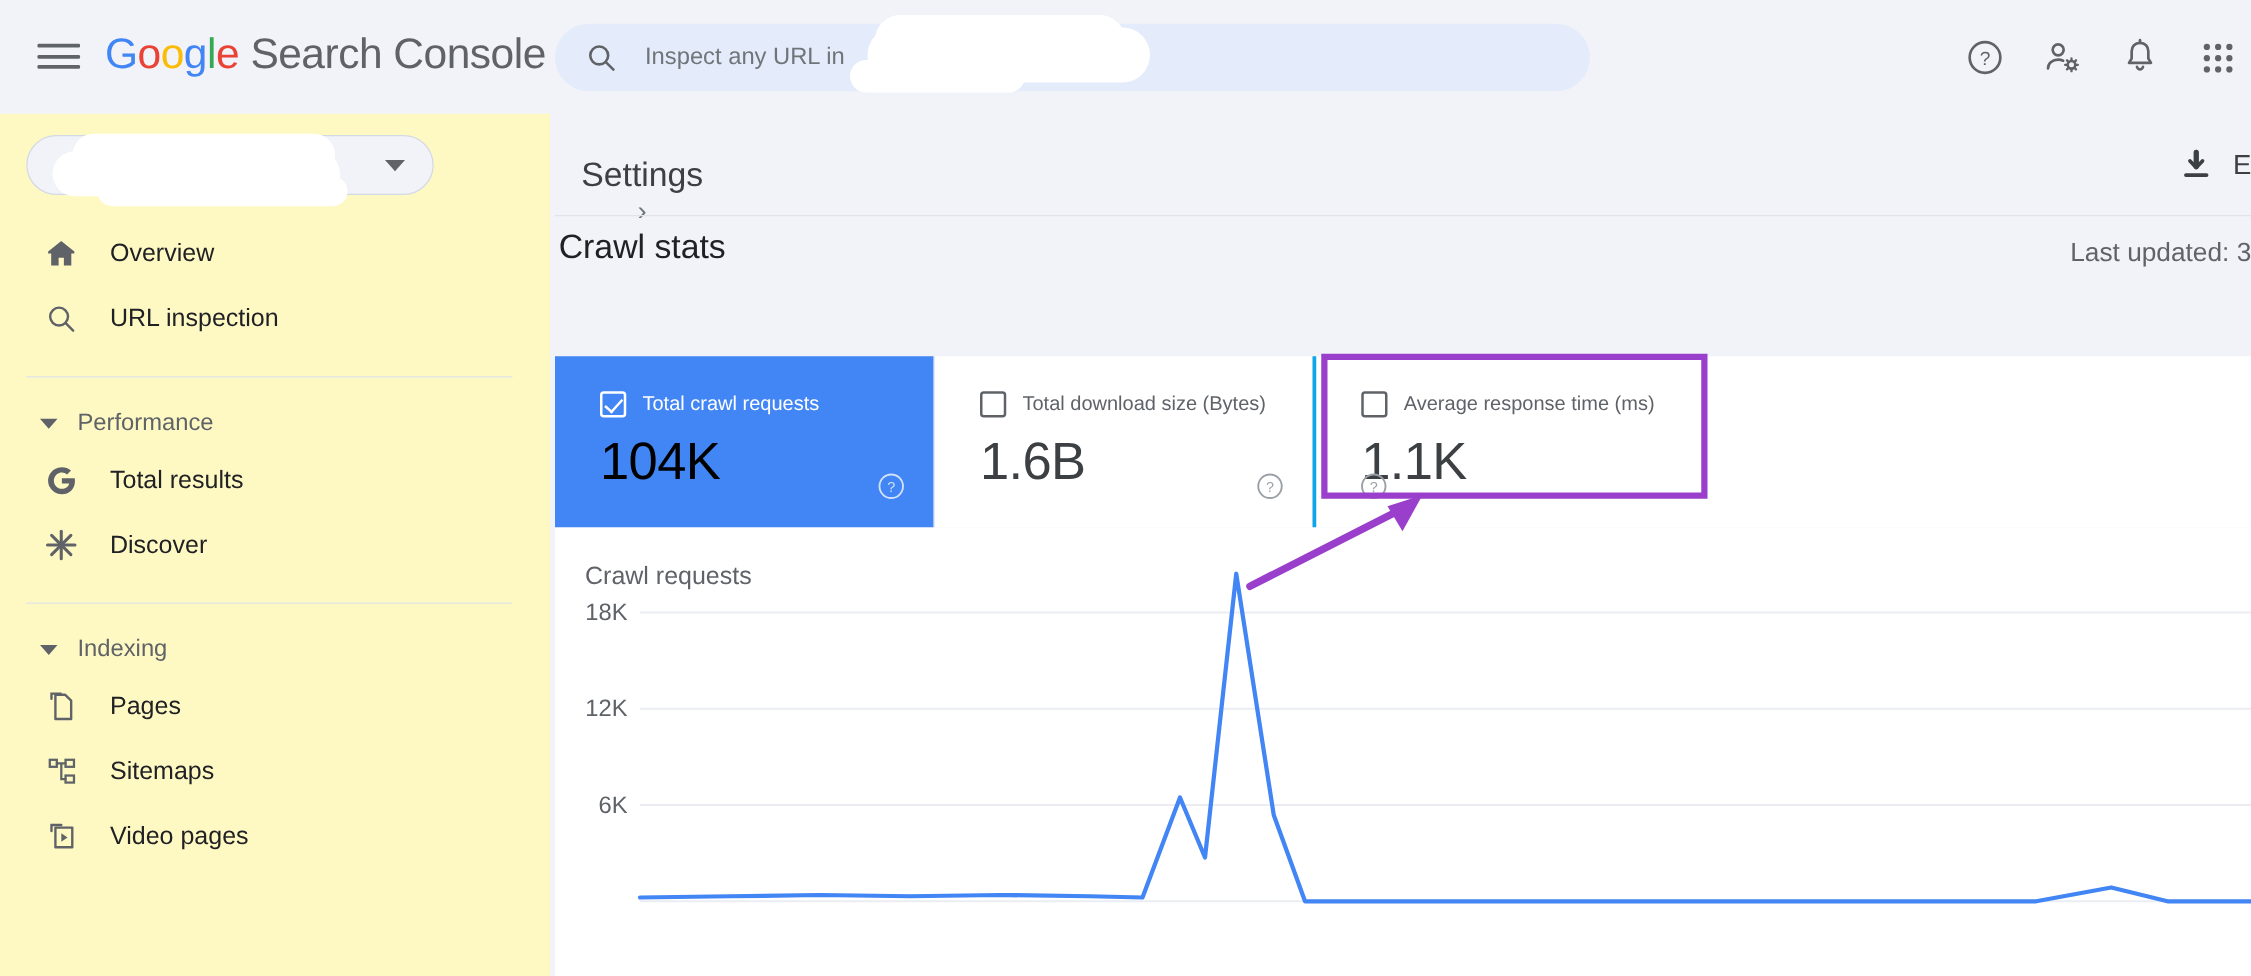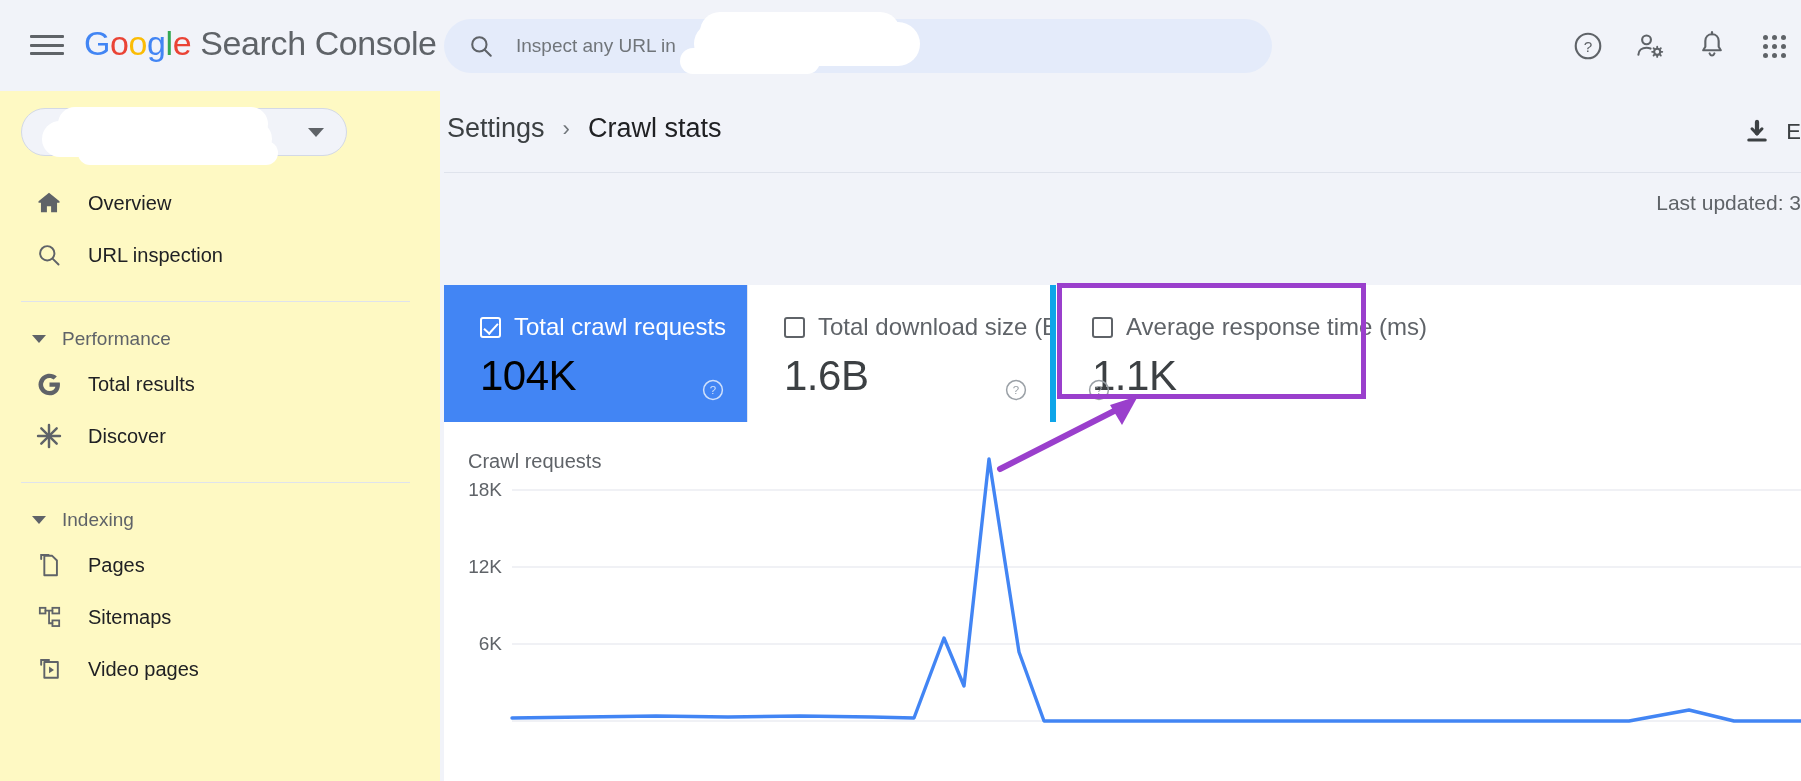--- a/index.html
+++ b/index.html
@@ -63,41 +63,41 @@
   .nav-item .ni { width: 30px; height: 30px; margin-right: 24px; flex: 0 0 auto; display: flex; align-items: center; justify-content: center; }
   .nav-item .nl { font-size: 20px; color: #202124; white-space: nowrap; }
   .nav-divider { height: 1px; background: #dfe3ec; margin: 20px 30px 18px 21px; }
   .nav-group { display: flex; align-items: center; height: 38px; padding-left: 32px; cursor: pointer; text-align: center; }
   .nav-group .tri { width: 0; height: 0; border-left: 7px solid transparent; border-right: 7px solid transparent; border-top: 8px solid #5f6368; margin-right: 16px; }
   .nav-group .gl { font-size: 19px; color: #5f6368; }
 
   
   .main { position: absolute; left: 440px; top: 91px; width: 1361px; height: 690px; background: #f1f3f9; }
   .crumbrow { position: relative; height: 81px; }
-  .crumbs { position: absolute; left: 7px; top: 22px; display: flex; align-items: center; font-size: 27px; color: #3c4043; }
+  .crumbs { position: absolute; left: 7px; top: 34px; display: flex; align-items: center; font-size: 27px; color: #3c4043; flex-direction: column; }
   .crumbs .sep { margin: 0 18px; color: #70757a; font-size: 22px; }
   .crumbs .c1 { color: #3c4043; cursor: pointer; }
   .crumbs .c2 { color: #202124; }
   .exportbtn { position: absolute; right: 0px; top: 26px; display: flex; align-items: center; cursor: pointer; }
   .exportbtn .lbl { font-size: 22px; color: #3c4043; margin-left: 14px; }
   .hr { position: absolute; left: 4px; top: 81px; width: 1357px; height: 1px; background: #dfe3ec; }
 
   .lastupd { position: absolute; right: 0px; top: 100px; font-size: 21px; color: #5f6368; white-space: nowrap; }
 
   
   .cards { position: absolute; left: 4px; top: 194px; width: 1357px; height: 137px; display: flex; }
   .card { position: relative; background: #ffffff; padding: 28px 0 0 36px; }
   .card.c-sel { width: 303px; background: #4285f4; }
   .card.c-plain { width: 303px; border-left: 1px solid #e3e6ee; }
-  .card.c-wide { flex: 1 1 auto; border-left: 6px solid #0ea5e9; }
+  .card.c-wide { flex: 1 1 auto; border-left: 3px solid #0ea5e9; }
   .card .ctop { display: flex; align-items: center; }
   .cbox { width: 21px; height: 21px; border: 2px solid #5f6368; border-radius: 3px; margin-right: 13px; flex: 0 0 auto; position: relative; background: transparent; cursor: pointer; }
   .cbox.on { border-color: #ffffff; }
   .cbox.on::after { content: ""; position: absolute; left: 5px; top: 1px; width: 6px; height: 12px; border: solid #ffffff; border-width: 0 2.4px 2.4px 0; transform: rotate(42deg); }
-  .clabel { font-size: 24px; color: #5f6368; white-space: nowrap; }
+  .clabel { font-size: 16px; color: #5f6368; white-space: nowrap; }
   .card.c-sel .clabel { color: #ffffff; }
   .cval { margin-top: 11px; font-size: 42px; color: #3c4043; letter-spacing: -0.5px; }
   .card.c-sel .cval { color: #000000; }
   .chelp { position: absolute; right: 22px; bottom: 16px; cursor: pointer; }
 
   
   .annot-box {
     position: absolute; left: 617px; top: 192px; width: 309px; height: 116px;
     border: 5px solid #9a3fcc; pointer-events: none; z-index: 5;
   }

